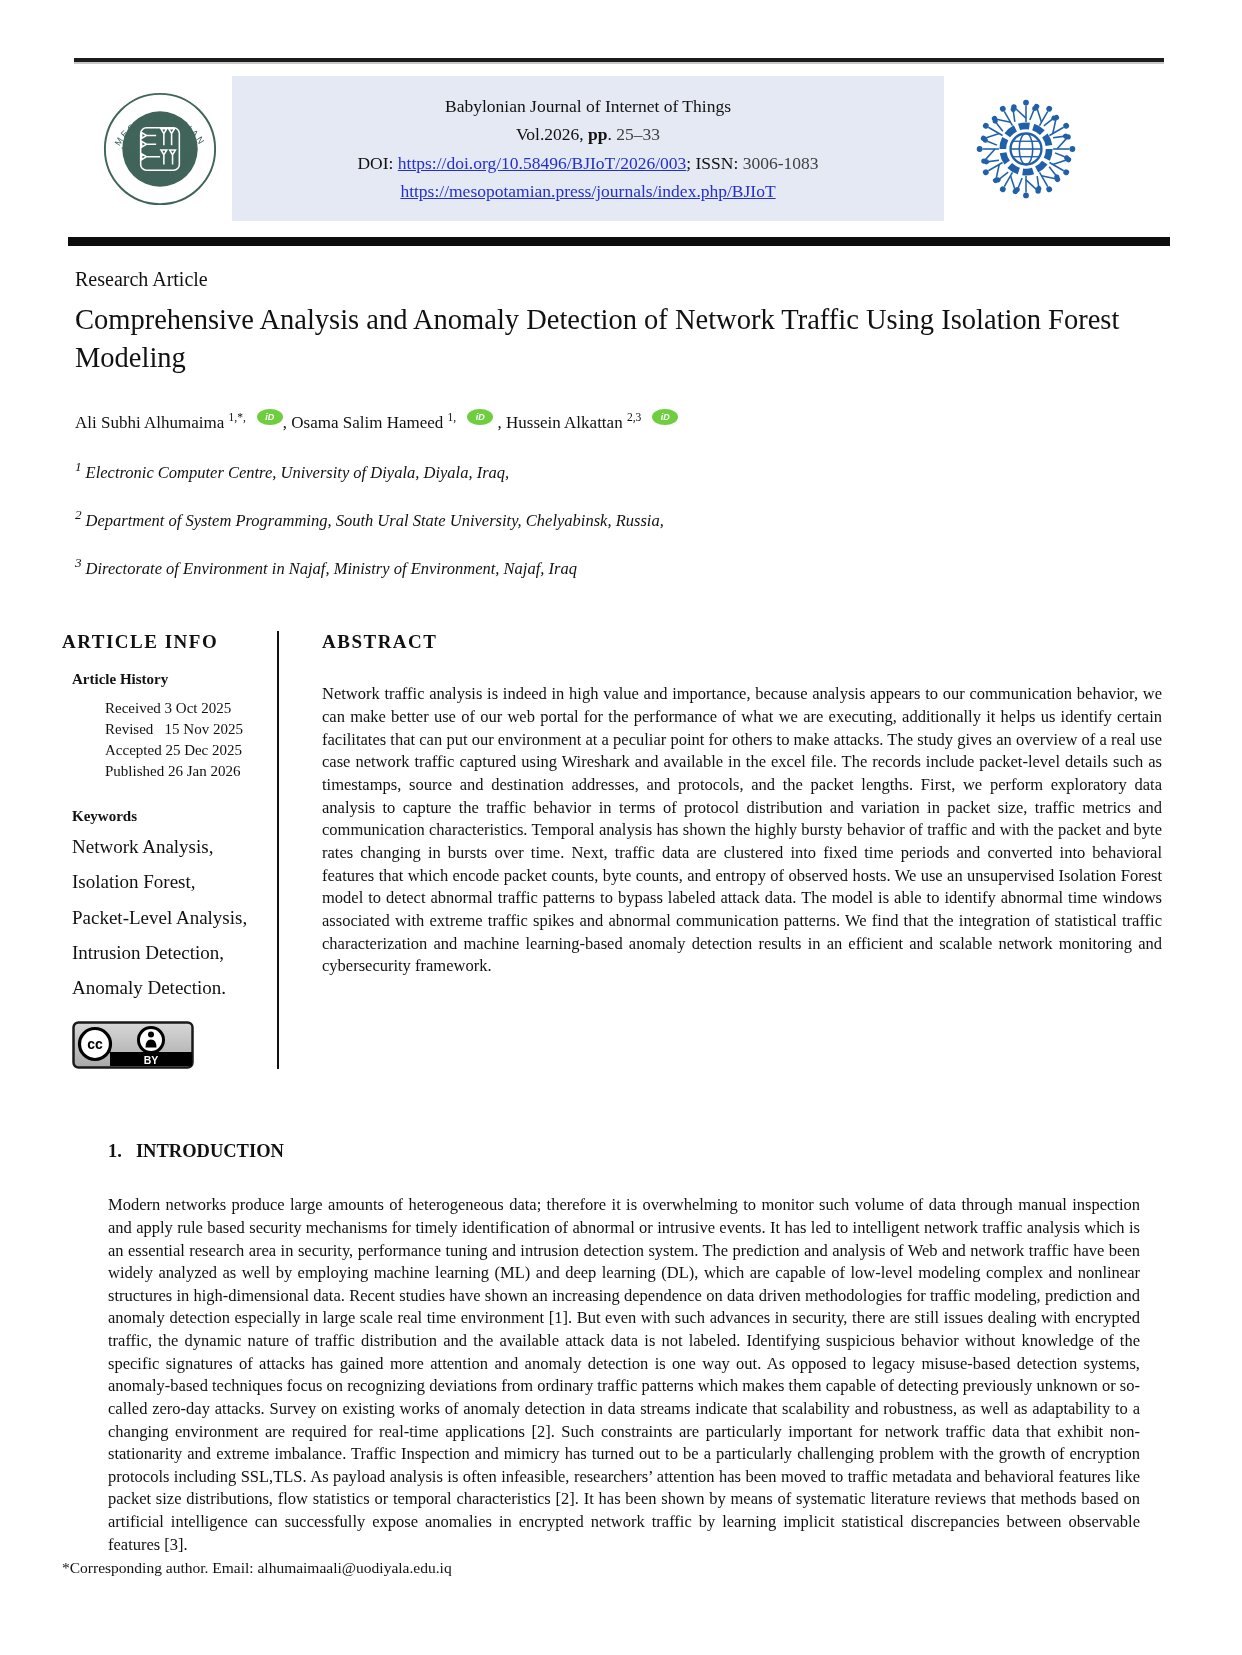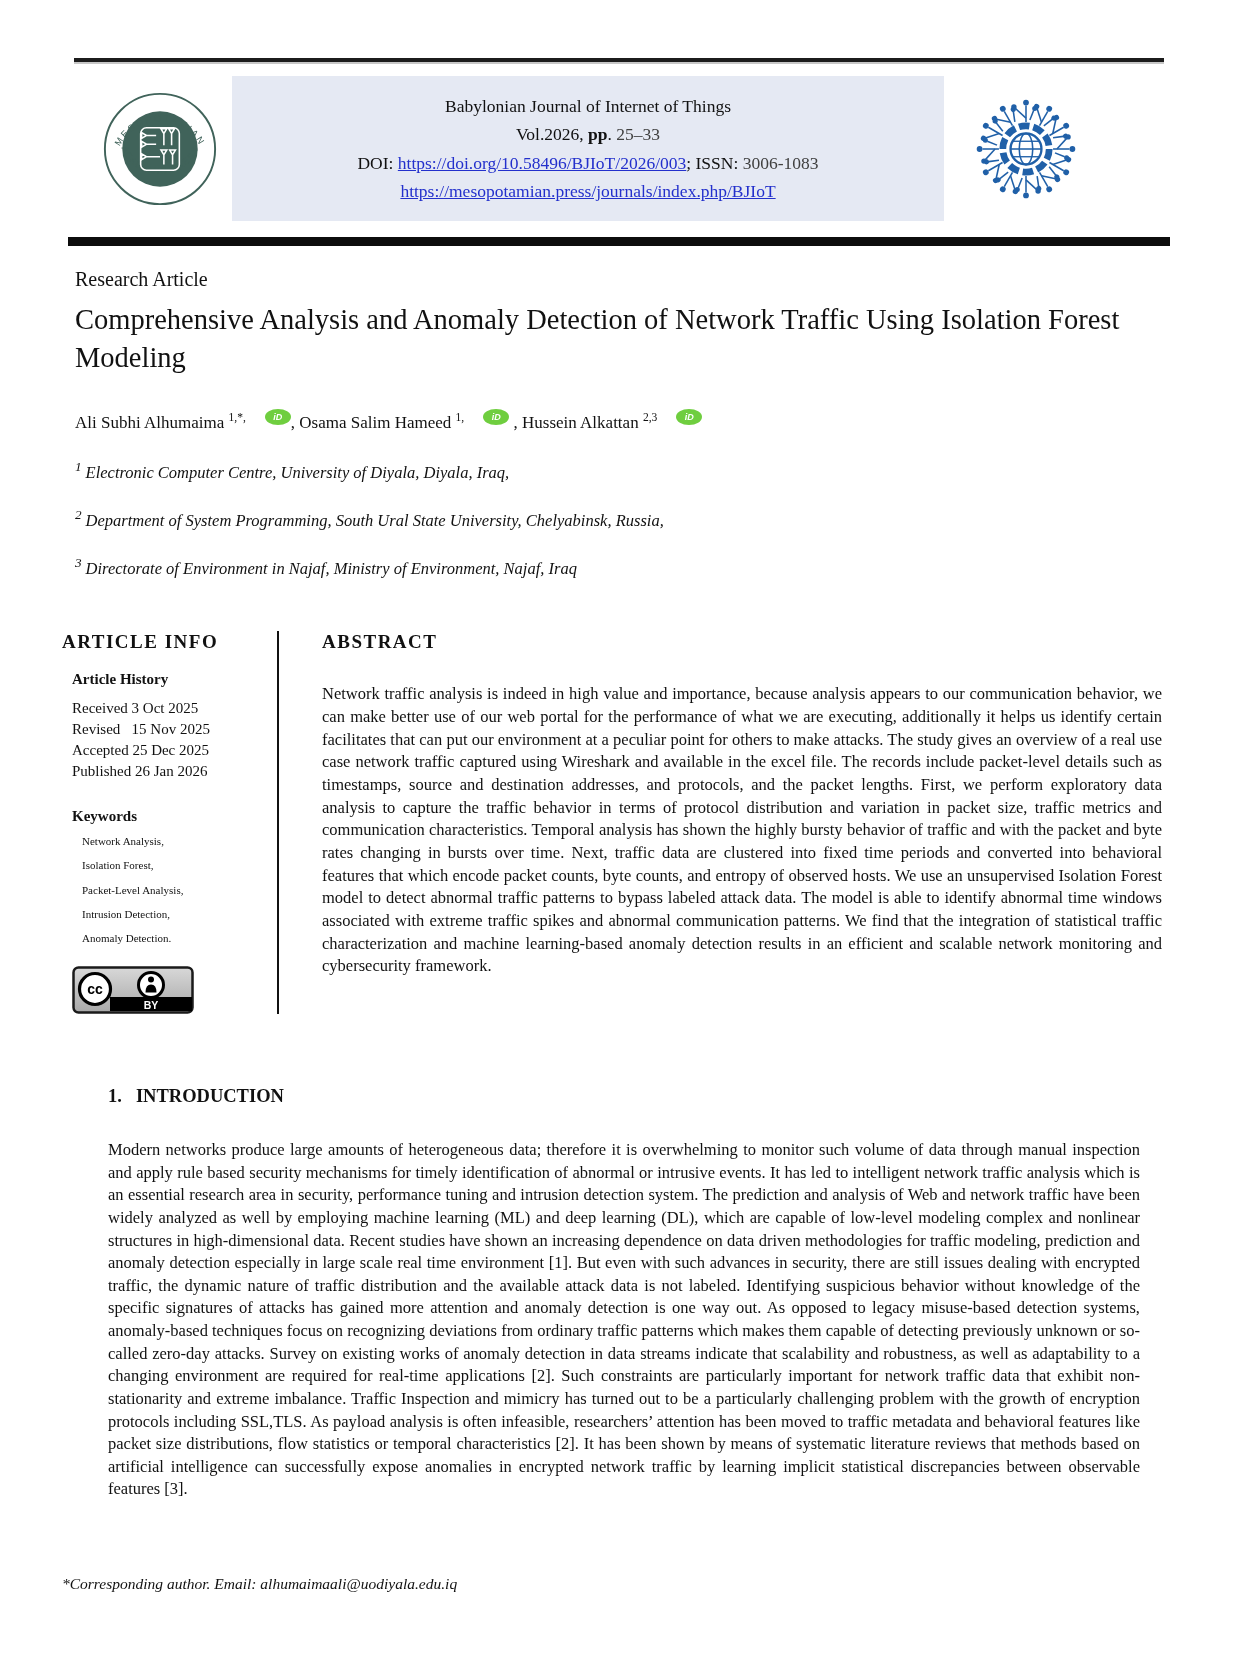--- a/index.html
+++ b/index.html
@@ -31,49 +31,49 @@
   
   .article-head{margin-left:13px;}
   .article-type{margin-top:22px;font-size:20px;}
   .paper-title{margin:10px 0 0 0;font-size:28.5px;font-weight:normal;line-height:1.33;max-width:1045px;}
   .authors{margin-top:32px;font-size:17px;}
   .author-sup{font-size:68%;vertical-align:7px;}
   .orcid{
     display:inline-block;width:26px;height:16px;border-radius:50%;
     background:#6fce3f;color:#fff;font-family:"Liberation Sans",sans-serif;
     font-size:9px;font-weight:bold;font-style:italic;text-align:center;line-height:16px;
-    vertical-align:8px;margin-left:19px;
+    vertical-align:8px;margin-left:11px;
   }
   .affiliations{margin-top:26px;font-size:16.5px;font-style:italic;}
   .affil-line{margin-top:24px;}
   .affil-sup{font-size:80%;vertical-align:7px;font-style:italic;padding-right:4px;}
   
   .info-abstract{display:flex;margin-top:52px;}
   .info-col{flex:0 0 205px;}
   .col-divider{flex:0 0 2px;background:#111;margin-left:10px;}
   .abstract-col{flex:1 1 auto;margin-left:43px;}
   .block-heading{font-size:19px;font-weight:bold;letter-spacing:1.5px;}
   .history-heading{margin-top:18px;font-size:15px;font-weight:bold;margin-left:10px;}
   .history{margin-top:10px;margin-left:10px;font-size:15px;line-height:1.4;}
-  .history-line{white-space:pre;}
+  .history-line{white-space:pre;margin-left:33px;}
   .keywords-heading{margin-top:26px;font-size:15px;font-weight:bold;margin-left:10px;}
-  .keyword-line{margin-left:20px;font-size:11px;line-height:1.38;margin-top:9px;}
+  .keyword-line{margin-left:10px;font-size:19px;line-height:1.38;margin-top:9px;}
   .cc-badge{margin:20px 0 0 10px;display:block;}
   .abstract-text{
     margin-top:30px;font-size:16.5px;line-height:1.375;text-align:justify;max-width:840px;
   }
   
   .intro-section{margin:72px 0 0 46px;max-width:1032px;}
   .intro-heading{font-size:18.5px;font-weight:bold;}
   .intro-heading .sec-num{margin-right:14px;}
   .intro-text{margin-top:32px;font-size:16.5px;line-height:1.372;text-align:justify;}
   
   .footnote{
-    position:absolute;left:62px;bottom:62px;
-    font-size:15.5px;font-style:italic;
+    position:absolute;left:62px;bottom:78px;
+    font-size:15.5px;
   }
 </style>
 </head>
 <body>
 
 <div class="page">
 
   <div class="top-rule"></div>
 
   <div class="header-row">

